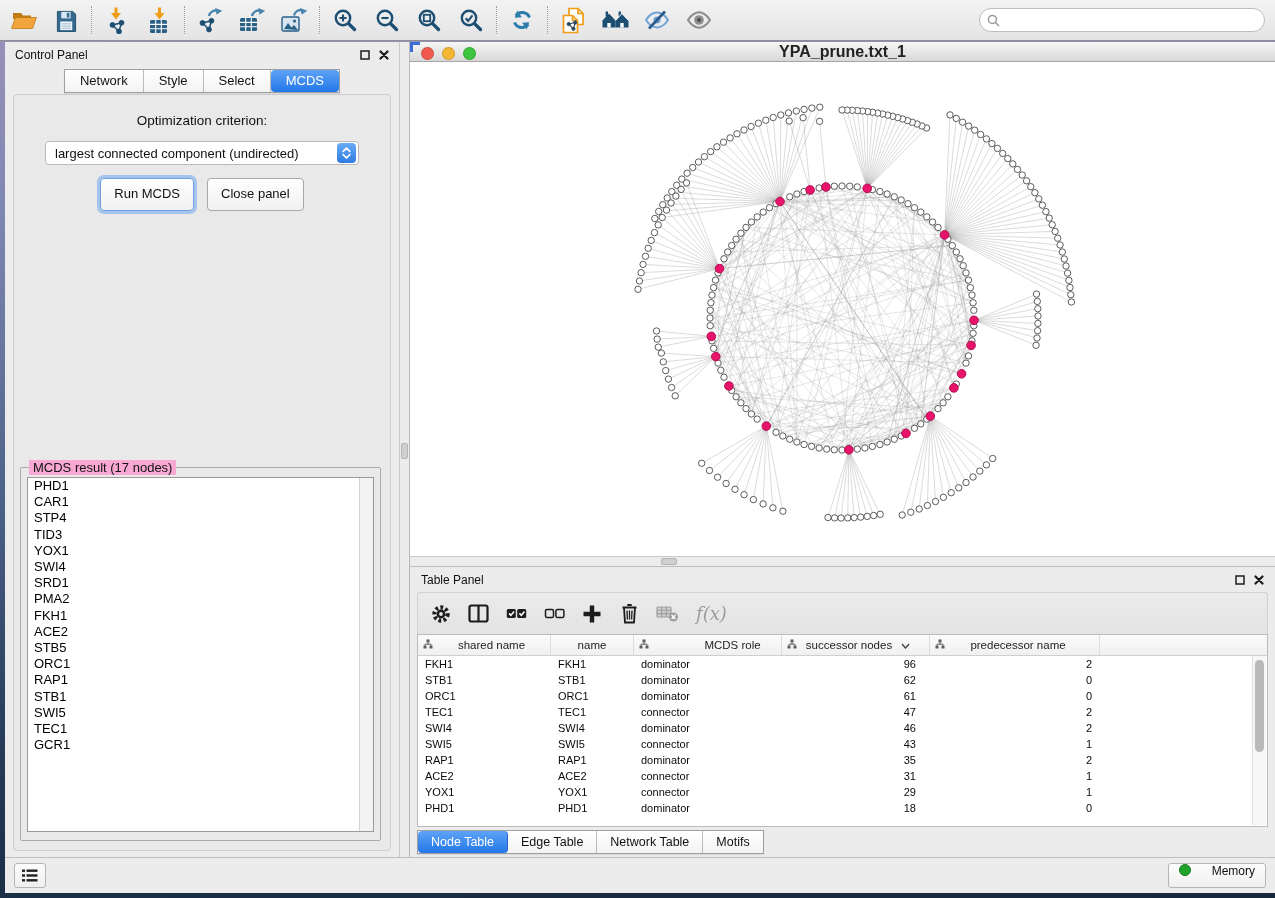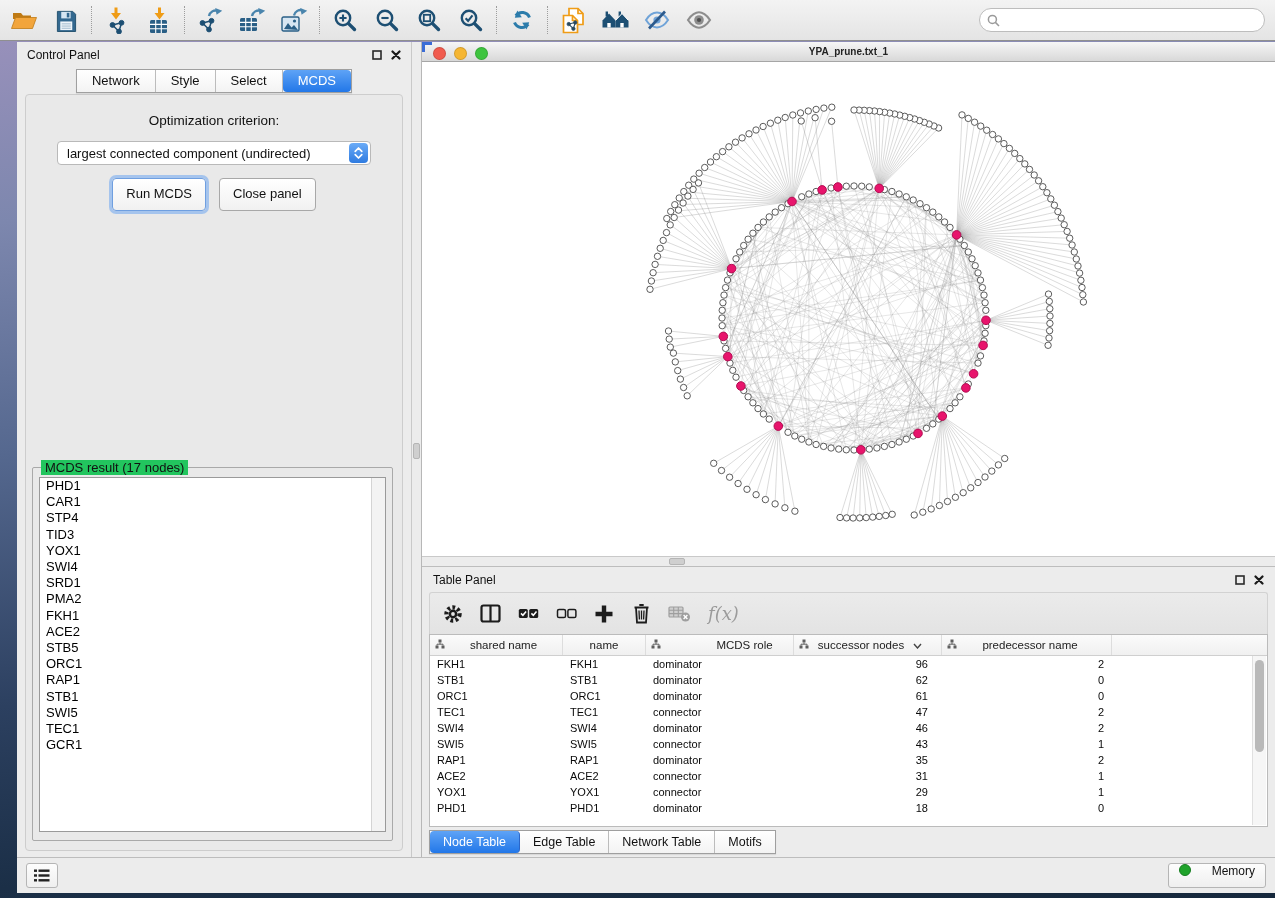--- a/index.html
+++ b/index.html
@@ -15,21 +15,21 @@
     border-bottom:1px solid #8f8f8f;
     display:flex;align-items:center;padding:0 10px;box-sizing:border-box;}
   .tb-group{display:flex;align-items:center;gap:14px;}
   .tb-sep{width:0;height:28px;border-left:1px dotted #9d9d9d;margin:0 11px;}
   .tbtn{width:28px;height:28px;display:flex;align-items:center;justify-content:center;cursor:pointer;}
   .search-wrap{margin-left:auto;position:relative;width:286px;height:24px;}
   .search-wrap input{width:100%;height:100%;box-sizing:border-box;border:1px solid #bdbdbd;border-radius:12px;
     background:#fff;padding:0 8px 0 26px;font-size:12px;outline:none;}
   .search-glass{position:absolute;left:8px;top:5px;}
   
-  .app-body{position:absolute;left:5px;top:42px;right:0;bottom:5px;display:flex;flex-direction:column;background:#ececec;margin-left:12px;}
+  .app-body{position:absolute;left:5px;top:42px;right:0;bottom:5px;display:flex;flex-direction:column;background:#ececec;}
   .main{flex:1;display:flex;min-height:0;}
   
   .control-panel{width:394px;background:#ececec;display:flex;flex-direction:column;position:relative;}
   .cp-titlebar{height:26px;display:flex;align-items:center;padding:0 10px;}
   .panel-title{font-size:12px;color:#111;}
   .panel-winbtns{margin-left:auto;display:flex;gap:9px;align-items:center;}
   .wbtn{cursor:pointer;display:flex;align-items:center;}
   .cp-tabs-row{display:flex;justify-content:center;height:24px;margin-top:1px;position:relative;z-index:2;}
   .seg{display:flex;border:1px solid #9f9f9f;border-radius:0;background:linear-gradient(#ffffff,#f3f3f3);overflow:hidden;height:22px;box-shadow:0 1px 1px rgba(0,0,0,.08);}
   .seg .s{padding:0 15px;line-height:22px;font-size:13px;color:#111;border-right:1px solid #bcbcbc;cursor:pointer;white-space:nowrap;}
@@ -39,37 +39,37 @@
   .opt-label{margin-top:18px;font-size:13.5px;color:#111;}
   .dropdown{margin-top:13px;width:314px;height:24px;background:#fff;border:1px solid #b9b9b9;border-radius:4px;
     display:flex;align-items:center;box-sizing:border-box;cursor:pointer;box-shadow:inset 0 1px 0 rgba(255,255,255,.7);}
   .dropdown .dd-text{flex:1;font-size:13px;color:#111;padding-left:9px;white-space:nowrap;overflow:hidden;}
   .dd-stepper{width:19px;height:20px;margin-right:2px;border-radius:4px;background:linear-gradient(#6aabf7,#2f7be0);display:flex;align-items:center;justify-content:center;}
   .btn-row{margin-top:13px;display:flex;gap:13px;}
   .pbtn{height:23px;padding:4px 13px;font-size:13px;color:#111;background:linear-gradient(#ffffff,#f1f1f1);
     border:1px solid #a8a8a8;border-radius:4px;line-height:21px;cursor:pointer;}
   .pbtn.focused{box-shadow:0 0 0 3px rgba(110,165,240,.55);border-color:#6f9fe0;}
   .mcds-box{position:absolute;left:6px;right:9px;bottom:9px;height:372px;border:1px solid #a9a9a9;border-radius:2px;}
-  .mcds-legend{position:absolute;top:-8px;left:8px;background:#22c55e;padding:0 4px;font-size:13px;color:#111;}
+  .mcds-legend{position:absolute;top:-8px;left:8px;background:#f9a8d4;padding:0 4px;font-size:13px;color:#111;}
   .mcds-list{position:absolute;left:6px;right:6px;top:9px;bottom:8px;background:#fff;border:1px solid #9a9a9a;overflow:hidden;}
   .mcds-scroll{position:absolute;right:0;top:0;bottom:0;width:13px;background:#f3f3f3;border-left:1px solid #d4d4d4;}
   .mcds-item{font-size:13px;line-height:16.2px;padding-left:6px;color:#000;}
   
   .v-splitter{width:9px;background:#ececec;border-left:1px solid #c9c9c9;border-right:1px solid #b7b7b7;position:relative;cursor:col-resize;}
   .v-grip{position:absolute;top:50%;left:1px;width:5px;height:14px;margin-top:-7px;background:#cfcfcf;border:1px solid #b5b5b5;border-radius:2px;}
   .h-splitter{height:9px;background:#ececec;border-top:1px solid #c9c9c9;border-bottom:1px solid #bdbdbd;position:relative;cursor:row-resize;}
   .h-grip{position:absolute;left:29%;top:1px;width:14px;height:5px;background:#cfcfcf;border:1px solid #b5b5b5;border-radius:2px;}
   
   .right-col{flex:1;display:flex;flex-direction:column;min-width:0;}
   .network-window{height:514px;display:flex;flex-direction:column;}
   .net-titlebar{height:23px;background:linear-gradient(#f6f6f6,#d8d8d8);border-bottom:1px solid #a6a6a6;position:relative;display:flex;align-items:center;justify-content:center;}
   .dock-corner{position:absolute;left:0;top:0;width:7px;height:7px;border-left:3px solid #3a6cd6;border-top:3px solid #3a6cd6;}
   .traffic{position:absolute;left:11px;top:5px;display:flex;gap:8px;}
   .tl{width:13px;height:13px;border-radius:50%;cursor:pointer;}
-  .net-title{font-size:10px;font-weight:bold;color:#222;}
+  .net-title{font-size:16px;font-weight:bold;color:#222;}
   .net-canvas{flex:1;background:#fff;position:relative;}
   
   .table-panel{flex:1;background:#ececec;display:flex;flex-direction:column;padding:0 7px;box-sizing:border-box;min-height:0;}
   .tp-titlebar{height:25px;display:flex;align-items:center;padding:0 4px;}
   .tp-toolbar{height:41px;background:linear-gradient(#ebebeb,#e3e3e3);border:1px solid #d2d2d2;border-bottom:none;border-radius:3px 3px 0 0;
     display:flex;align-items:center;gap:17px;padding:0 13px;}
   .tpbtn{display:flex;align-items:center;justify-content:center;min-width:20px;height:22px;cursor:pointer;}
   .tpbtn.disabled{cursor:default;}
   .tp-table{flex:1;background:#fff;border:1px solid #bbb;position:relative;overflow:hidden;min-height:0;}
   .t-header{display:flex;height:20px;background:linear-gradient(#fbfbfb,#f0f0f0);border-bottom:1px solid #cfcfcf;}

